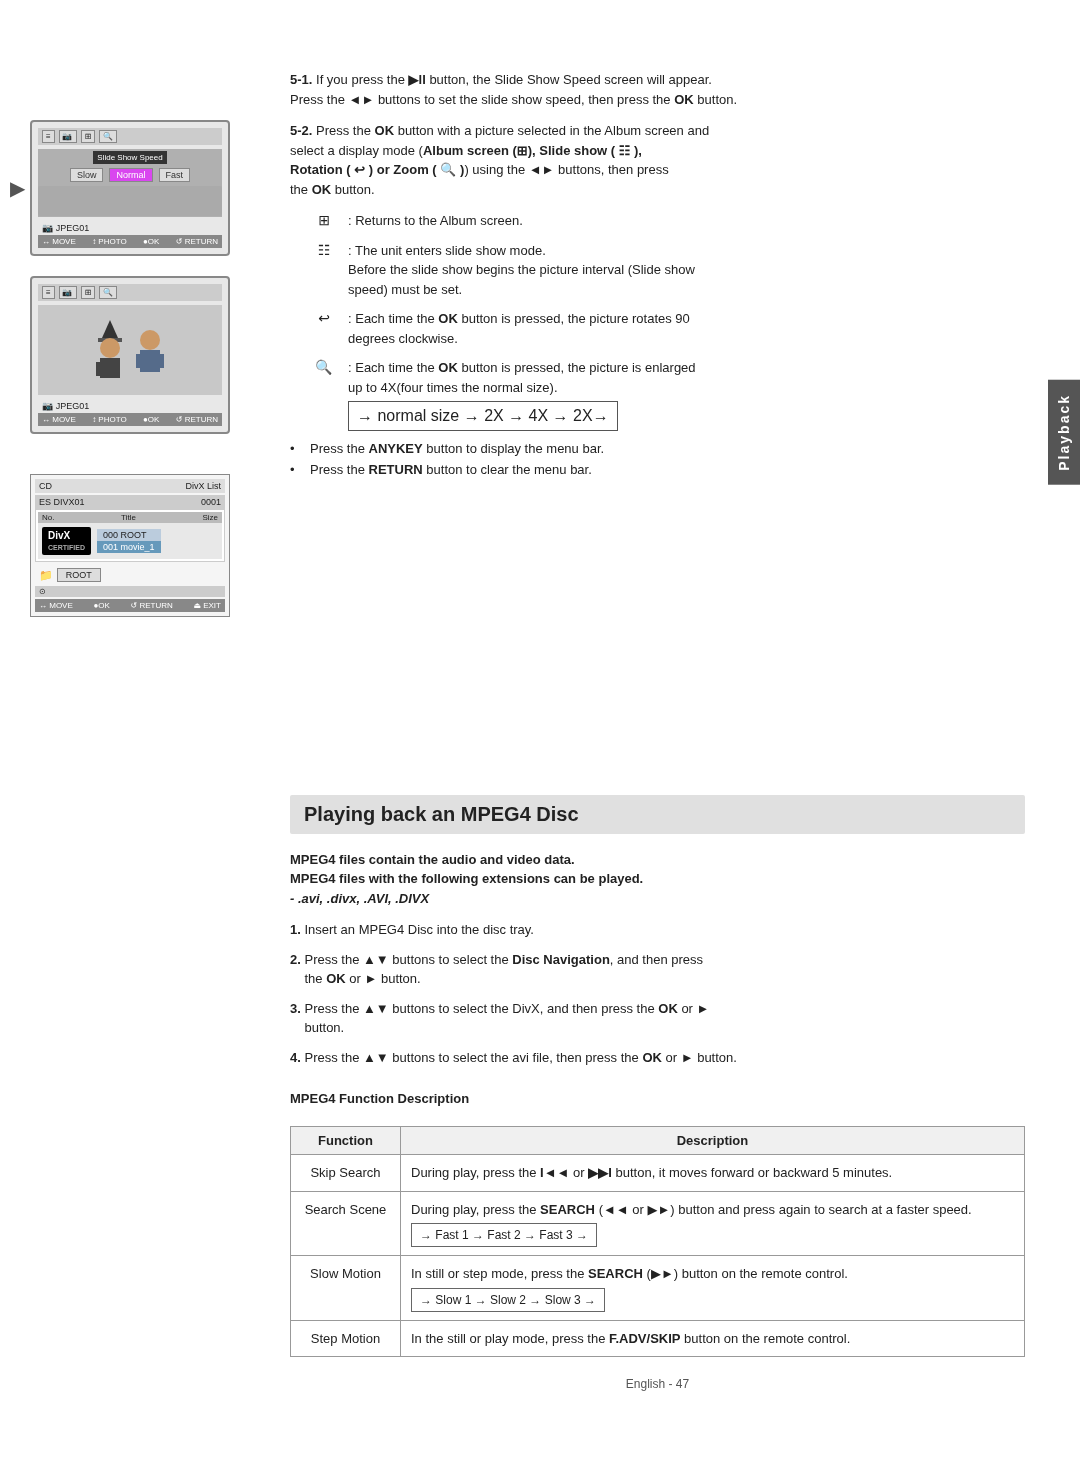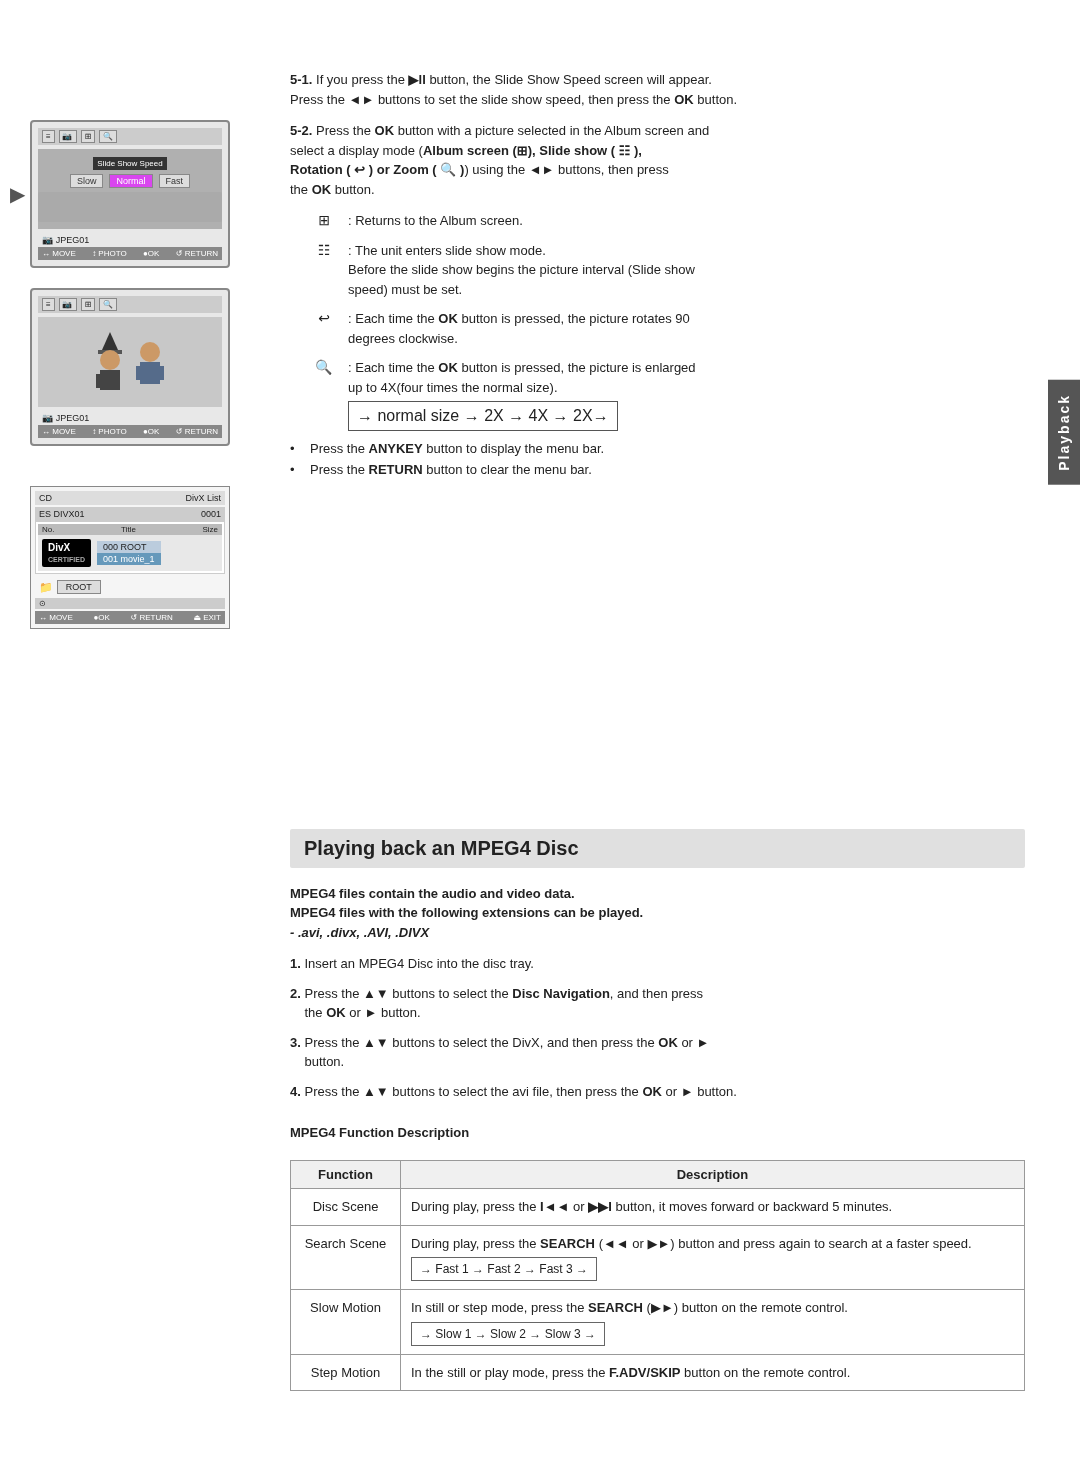--- a/index.html
+++ b/index.html
@@ -81,21 +81,21 @@
 
     .device-screen .top-bar .icon-box {
       border: 1px solid #888;
       padding: 1px 3px;
       font-size: 8px;
       background: #ddd;
     }
 
     .device-screen .screen-content {
       background: #b0b0b0;
-      height: 80px;
+      height: 68px;
       display: flex;
       flex-direction: column;
       align-items: center;
       justify-content: center;
       margin-bottom: 4px;
       font-size: 9px;
       color: #333;
     }
 
     .device-screen .speed-bar {
@@ -584,21 +584,21 @@
       <div style="font-weight:bold; margin-bottom:20px;">MPEG4 Function Description</div>
       <table class="function-table">
         <thead>
           <tr>
             <th>Function</th>
             <th>Description</th>
           </tr>
         </thead>
         <tbody>
           <tr>
-            <td>Disc Scene</td>
+            <td>Skip Search</td>
             <td>
               During play, press the <strong>I◄◄</strong> or <strong>▶▶I</strong> button, it moves forward or backward 5 minutes.
             </td>
           </tr>
           <tr>
             <td>Search Scene</td>
             <td>
               During play, press the <strong>SEARCH</strong> (◄◄ or ▶►) button and press again to search at a faster speed.<br>
               <span class="table-formula">→ Fast 1 → Fast 2 → Fast 3 →</span>
             </td>
@@ -613,15 +613,16 @@
           <tr>
             <td>Step Motion</td>
             <td>
               In the still or play mode, press the <strong>F.ADV/SKIP</strong> button on the remote control.
             </td>
           </tr>
         </tbody>
       </table>
     </div>
 
+    <div class="page-footer">English - 47</div>
 
   </div>
 </div>
 
 </body></html>

